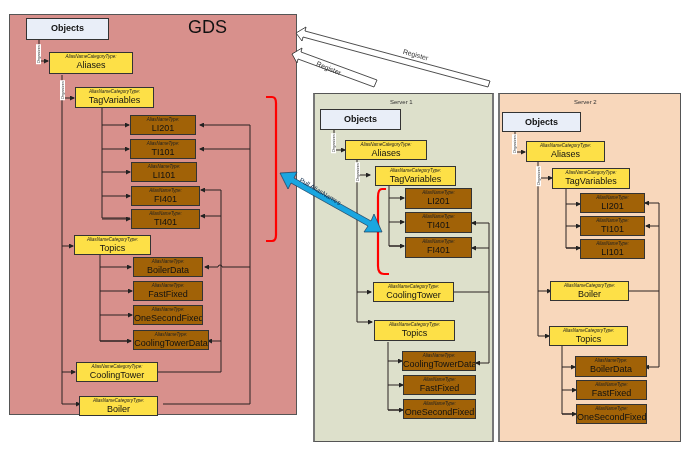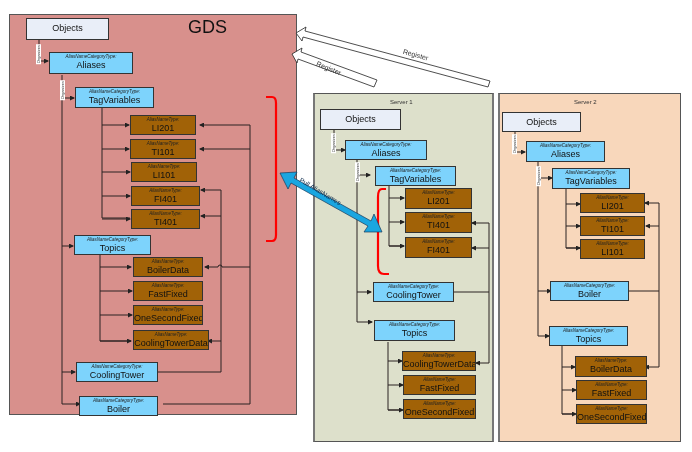--- a/index.html
+++ b/index.html
@@ -4,22 +4,22 @@
 <style>
   html, body { margin:0; padding:0; background:#ffffff; }
   body { width:692px; height:452px; position:relative; overflow:hidden; font-family:"Liberation Sans", sans-serif; }
   .panel { position:absolute; border:1px solid #555; box-sizing:border-box; }
   #gds { left:9px; top:14px; width:288px; height:401px; background:#d8908c; }
   #srv1 { left:313px; top:93px; width:181px; height:349px; background:#dde0cb; border-left:2px solid #777; border-right:2px solid #777; }
   #srv2 { left:498px; top:93px; width:183px; height:349px; background:#f8d7bb; border-left:2px solid #777; }
   .ptitle { position:absolute; font-size:6px; color:#333; }
   #gds-title { left:188px; top:17px; font-size:18px; color:#111; }
   .node { position:absolute; box-sizing:border-box; border:1.2px solid #333; text-align:center; line-height:1; overflow:hidden; }
-  .node.obj { background:#e9eef8; }
-  .node.cat { background:#7dd3fc; }
+  .node.obj { background:#e9eef8;font-weight:bold; }
+  .node.cat { background:#fde047; }
   .node.typ { background:#a16207; }
   .node .sub { display:block; font-size:4.5px; font-style:italic; color:#222; margin-top:2px; white-space:nowrap; }
   .node .lbl { display:block; font-size:9px; color:#111; margin-top:1px; white-space:nowrap; }
   .node .lbl.it { }
   .node.obj .lbl { font-size:9px; margin-top:5px; }
   svg#wires { position:absolute; left:0; top:0; width:692px; height:452px; pointer-events:none; }
   .org { position:absolute; background:#fff; font-size:4px; color:#333; writing-mode:vertical-rl; transform:rotate(180deg); padding:1px 0; }
   .reg-label { position:absolute; font-size:7px; color:#333; transform-origin:left top; }
 </style>
 </head>

